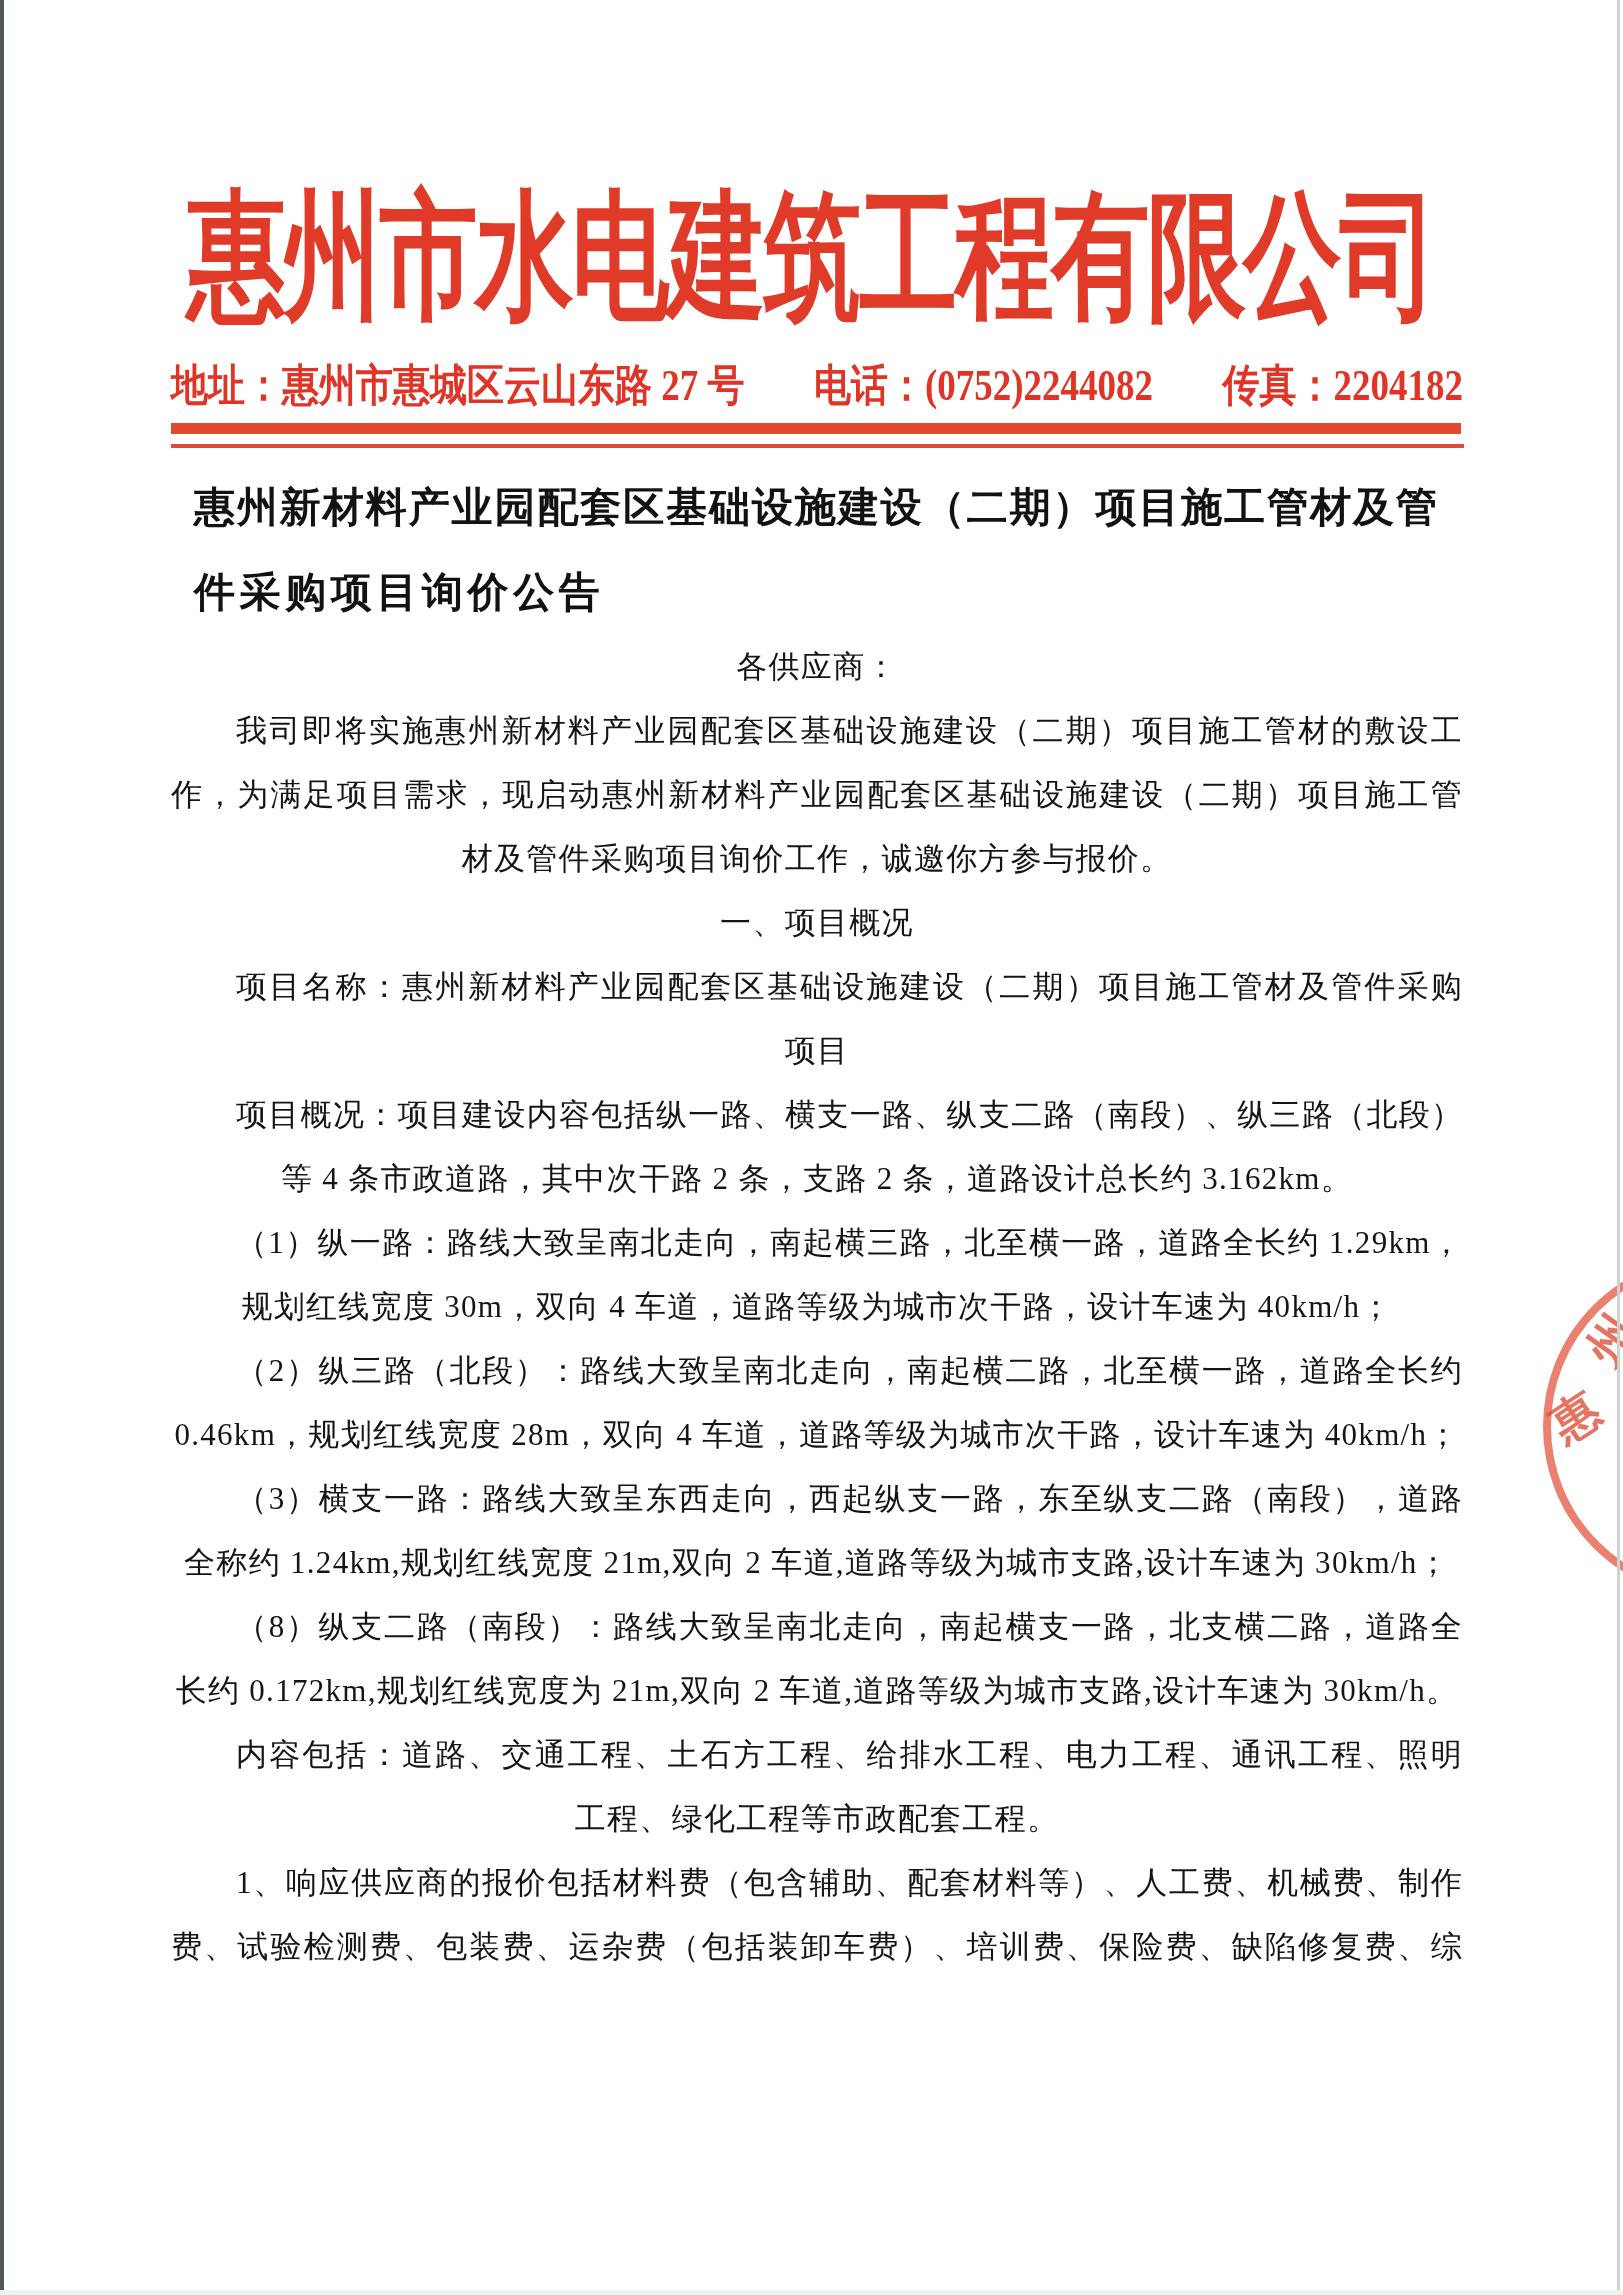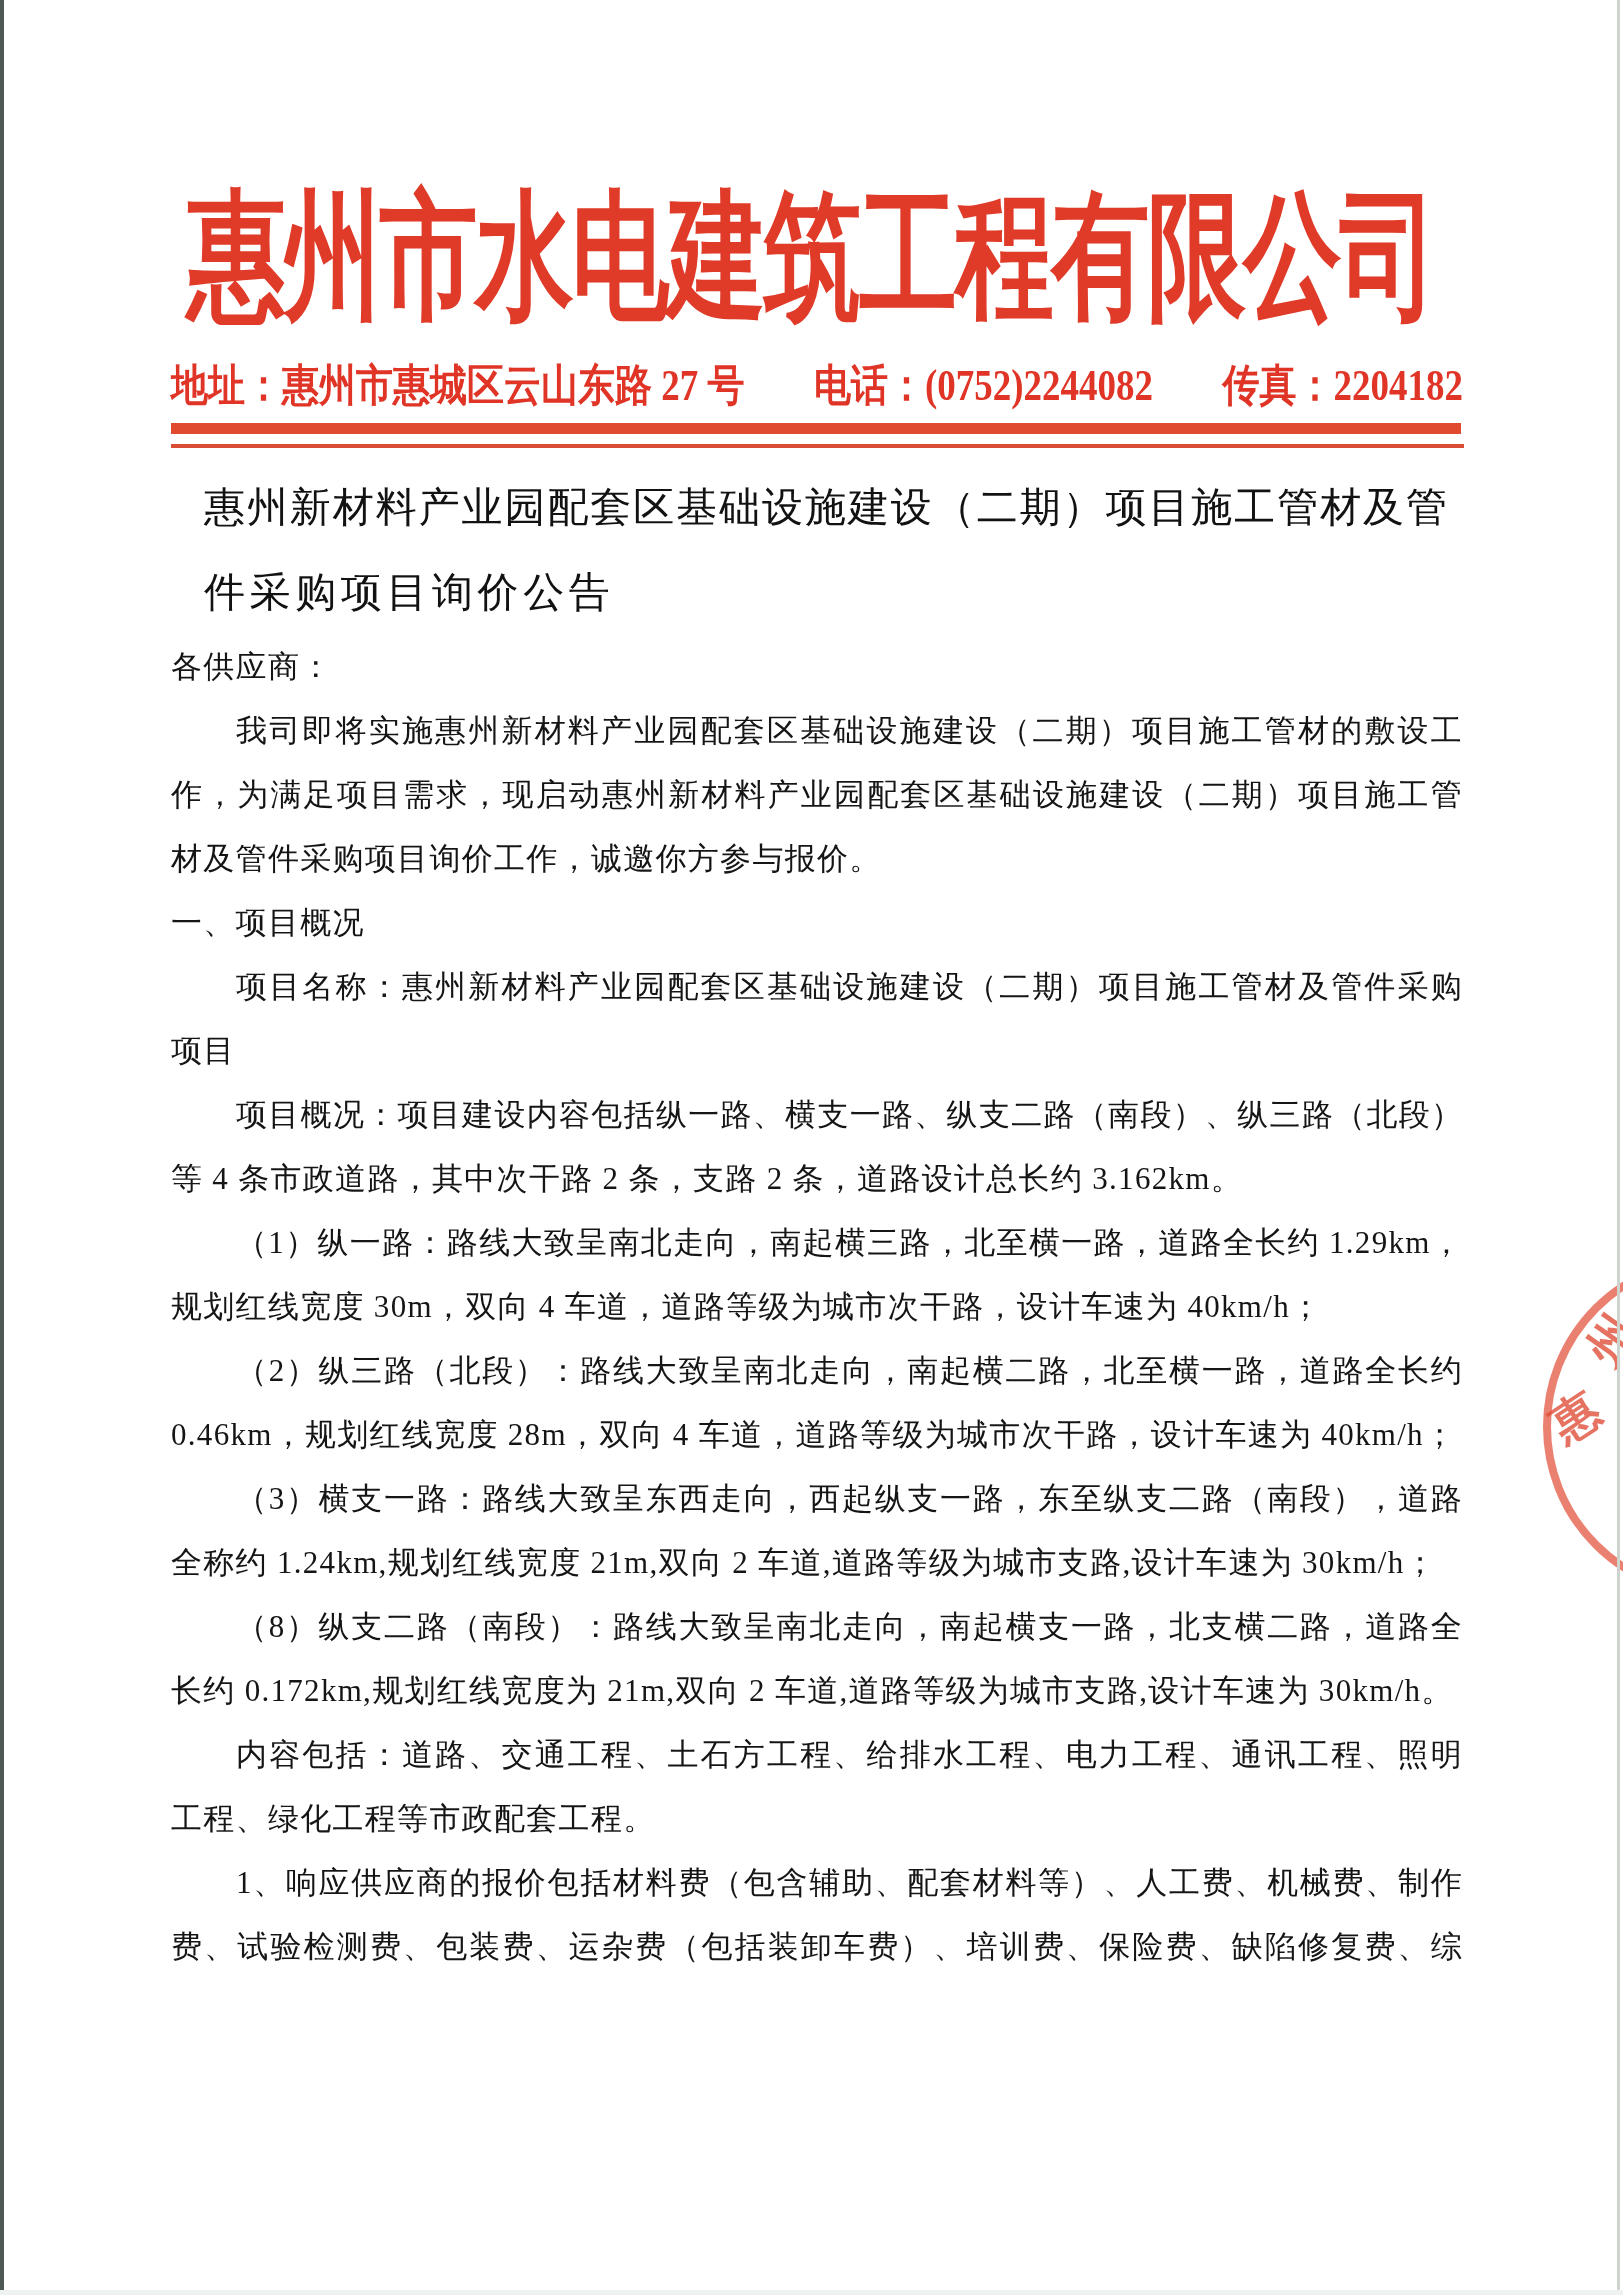--- a/index.html
+++ b/index.html
@@ -29,32 +29,32 @@
     display:flex; justify-content:space-between;
     font-size:37px; line-height:41px; font-weight:bold;
     color:#df3426; white-space:nowrap;
     transform:scaleY(1.18); transform-origin:top left;
   }
   .bar-thick { position:absolute; left:171px; top:423px; width:1290px; height:11px; background:#e04b30; }
   .bar-thin  { position:absolute; left:171px; top:444px; width:1293px; height:3.9px;  background:#da4c35; }
 
   
   .title {
-    position:absolute; left:204px; top:465px; width:1243px;
-    font-size:41px; line-height:85px; font-weight:normal; color:#121212;
+    position:absolute; left:194px; top:465px; width:1243px;
+    font-size:41px; line-height:85px; font-weight:bold; color:#121212;
   }
   .title .t1 { white-space:nowrap; text-align:justify; text-align-last:justify; }
   .title .t2 { text-align:left; letter-spacing:4.6px; }
 
   
   .body-text {
     position:absolute; left:171px; top:635px; width:1292px;
     font-size:31px; color:#151515;
   }
-  .bline { height:64px; line-height:64px; letter-spacing:1.3px; white-space:nowrap; }
+  .bline { height:64px; line-height:64px; letter-spacing:1.3px; white-space:nowrap;text-align:center; }
   .bline.indent { text-indent:65px; }
   .bline.fill { text-align:justify; text-align-last:justify;font-family:Liberation Serif, serif; }
 
   
   .stamp-circle {
     position:absolute; left:1543px; top:1255px; width:343px; height:343px;
     border-radius:50%; border:8.5px solid rgba(227,87,64,0.75);
     box-sizing:border-box;
   }
   .stamp-ch {

